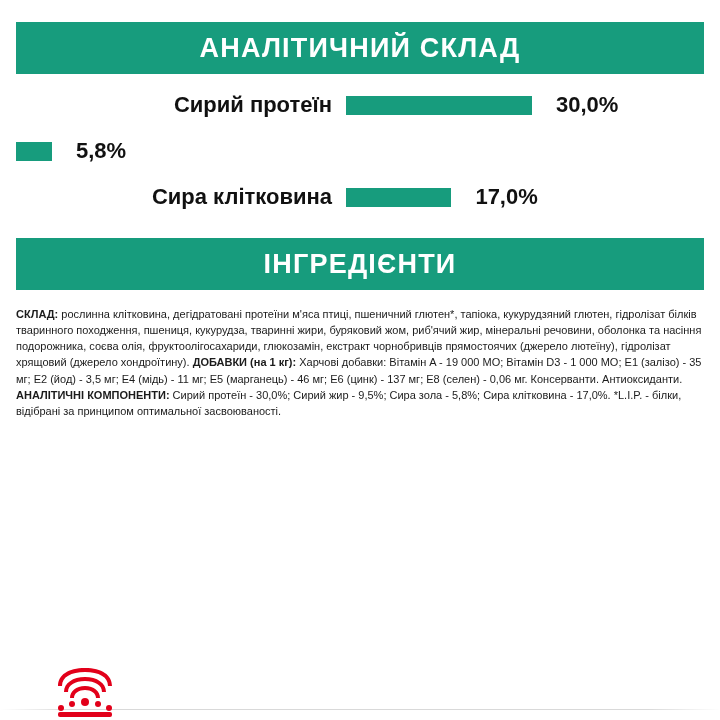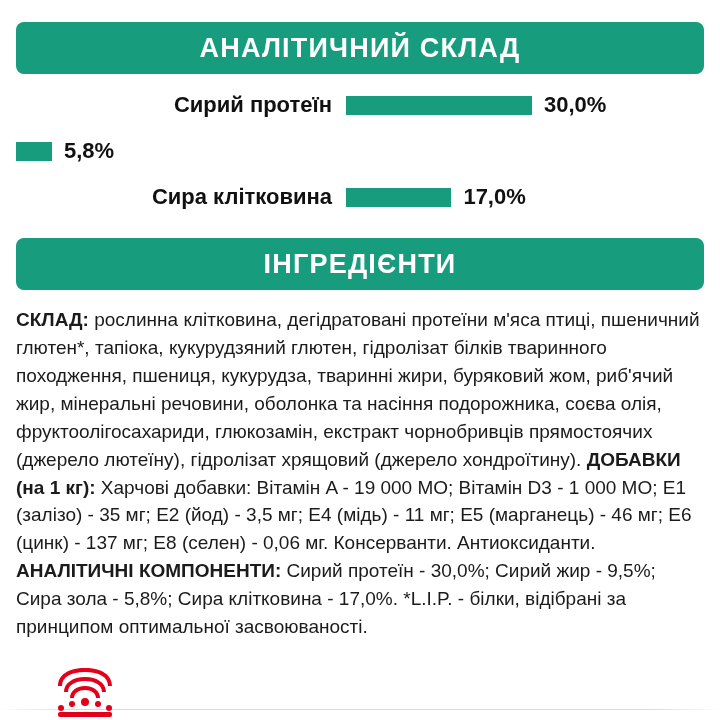--- a/index.html
+++ b/index.html
@@ -24,21 +24,20 @@
 
   
   .section-bar {
     margin: 0 16px;
     background: #1f9e7a;
     background: #179c7d;
     height: 52px;
     display: flex;
     align-items: center;
     justify-content: center;
-    border-radius: 8px;
   }
   .section-bar .section-title {
     color: #ffffff;
     font-size: 27px;
     font-weight: bold;
     letter-spacing: 1.2px;
     text-transform: uppercase;
     line-height: 1;
   }
 
@@ -78,28 +77,28 @@
     min-width: 0;
   }
   .chart-bar {
     height: 19px;
     background: #179c7d;
   }
   .chart-value {
     font-size: 22px;
     font-weight: bold;
     color: #111111;
-    padding-left: 12px;
+    padding-left: 24px;
     white-space: nowrap;
   }
 
   
   .ingredients-text {
     margin: 16px 16px 0 16px;
-    font-size: 19px;
+    font-size: 11px;
     line-height: 1.47;
     color: #1b1b1b;
     text-align: left;
   }
   .ingredients-text b {
     font-weight: bold;
   }
 
   
   .footer {

